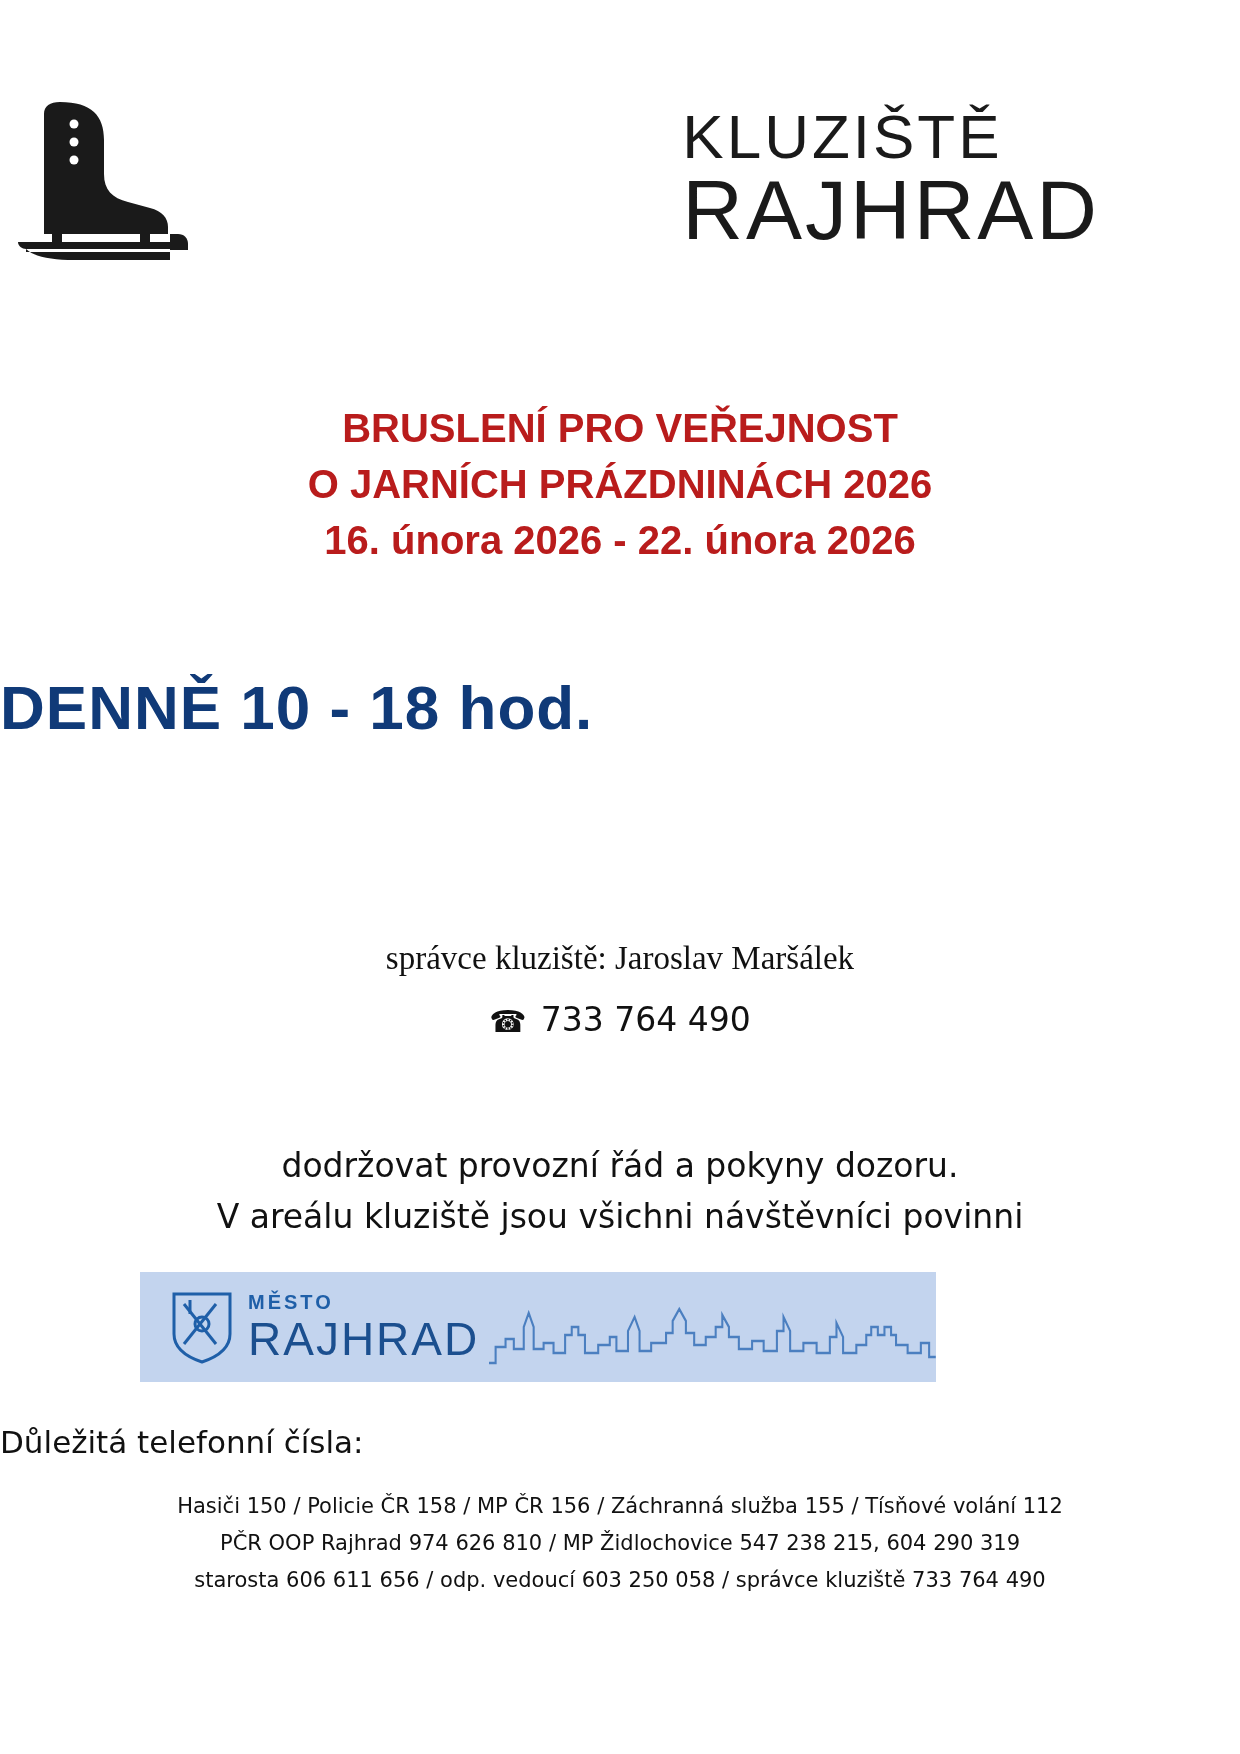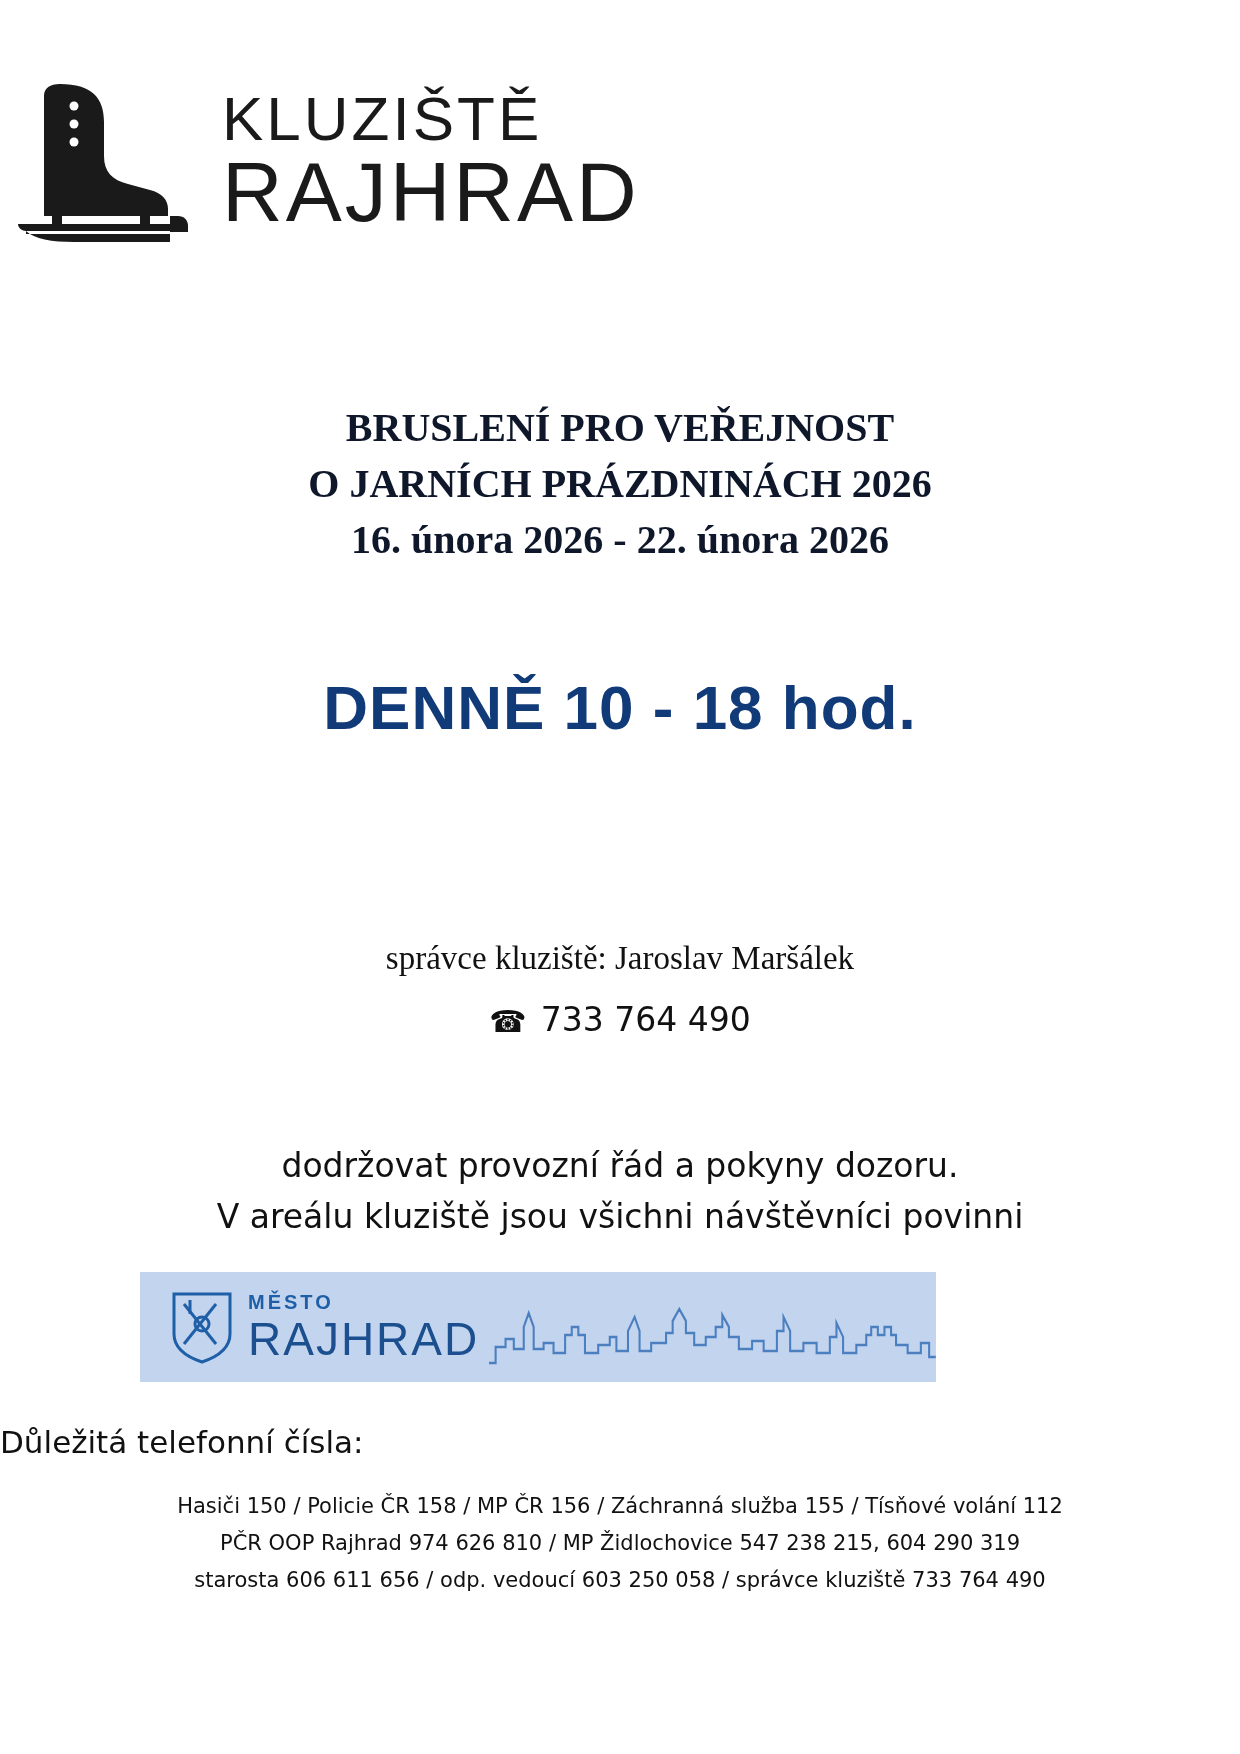--- a/index.html
+++ b/index.html
@@ -12,26 +12,26 @@
   .page {
     position: relative;
     width: 1240px;
     height: 1754px;
     overflow: hidden;
   }
 
   
   .logo-block {
     position: absolute;
-    top: 76px;
+    top: 94px;
     left: 0;
     width: 1100px;
     display: flex;
     align-items: center;
-    justify-content: flex-start;
+    justify-content: space-between;
     gap: 22px;
   }
   .skate-icon {
     width: 200px;
     height: 170px;
     flex: 0 0 auto;
   }
   .logo-words {
     display: flex;
     flex-direction: column;
@@ -52,34 +52,32 @@
     margin-top: 4px;
   }
 
   
   .headline {
     position: absolute;
     top: 400px;
     left: 0;
     width: 1240px;
     text-align: center;
-    color: #0f172a;
+    color: #b91c1c;
     font-weight: bold;
     font-size: 40px;
     line-height: 1.4;
-    font-family: Liberation Serif, serif;
   }
   .headline div { white-space: nowrap; }
 
   .denne {
     position: absolute;
     top: 672px;
     left: 0;
     width: 1240px;
-    text-align: center;
     color: #103a78;
     font-weight: bold;
     font-size: 62px;
     letter-spacing: 1px;
   }
 
   
   .caretaker {
     position: absolute;
     top: 940px;

